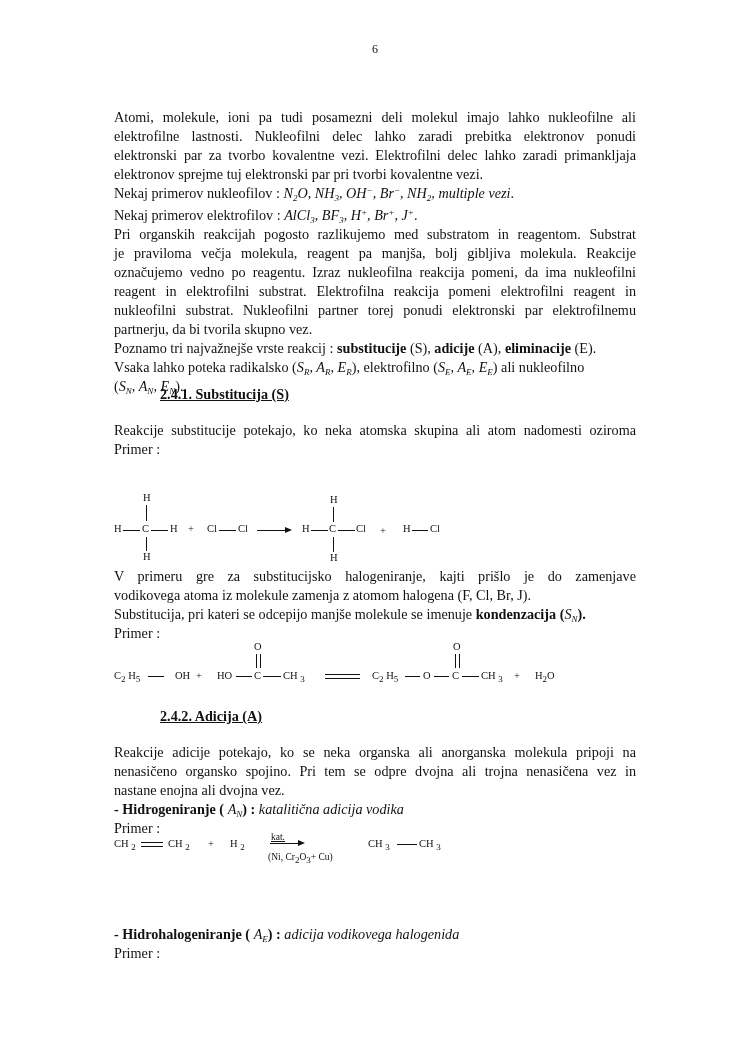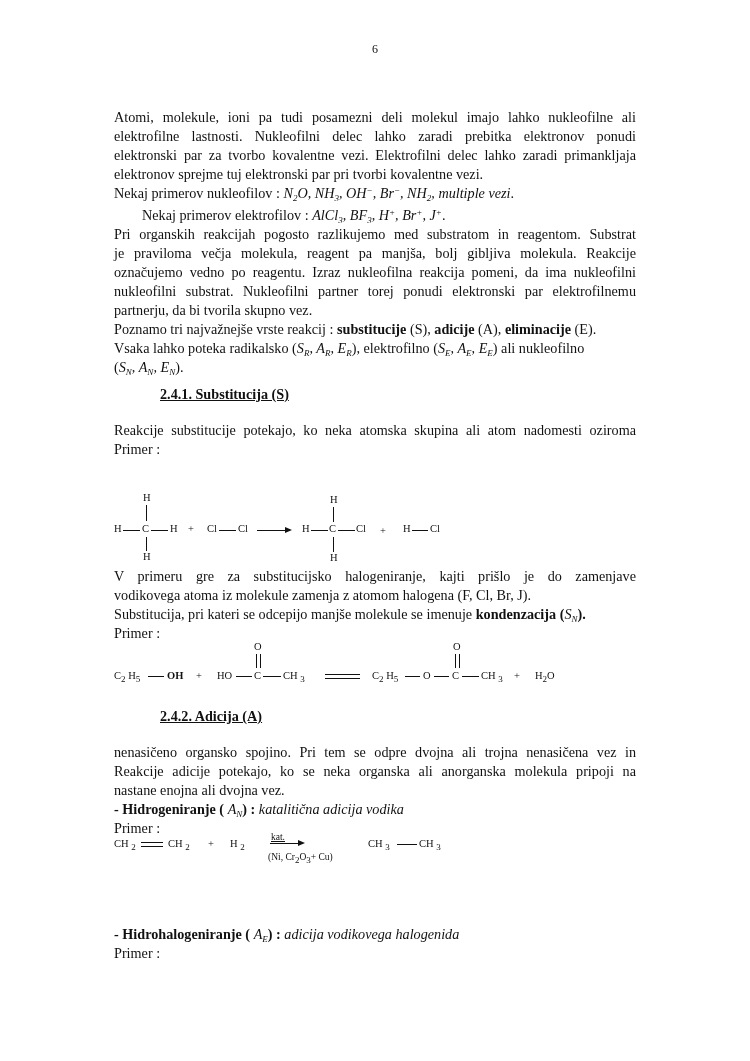--- a/index.html
+++ b/index.html
@@ -21,24 +21,25 @@
 <body>
 
 <div class="pagenum">6</div>
 
 <div class="p" style="top:108px;">
   <span class="ln jl">Atomi, molekule, ioni pa tudi posamezni deli molekul imajo lahko nukleofilne ali</span>
   <span class="ln jl">elektrofilne lastnosti. Nukleofilni delec lahko zaradi prebitka elektronov ponudi</span>
   <span class="ln jl">elektronski par za tvorbo kovalentne vezi. Elektrofilni delec lahko zaradi primankljaja</span>
   <span class="ln">elektronov sprejme tuj elektronski par pri tvorbi kovalentne vezi.</span>
   <span class="ln"><span>Nekaj primerov nukleofilov : </span><i class="m">N<sub>2</sub>O, NH<sub>3</sub>, OH<sup>−</sup>, Br<sup>−</sup>, NH<sub>2</sub>, <span>multiple vezi</span></i>.</span>
-  <span class="ln" style="margin-top:3px;margin-left:28px;"><span>Nekaj primerov elektrofilov : </span><i class="m">AlCl<sub>3</sub>, BF<sub>3</sub>, H<sup>+</sup>, Br<sup>+</sup>, J<sup>+</sup></i>.</span>
+  <span class="ln" style="margin-top:3px;"><span>Nekaj primerov elektrofilov : </span><i class="m">AlCl<sub>3</sub>, BF<sub>3</sub>, H<sup>+</sup>, Br<sup>+</sup>, J<sup>+</sup></i>.</span>
   <span class="ln jl">Pri organskih reakcijah pogosto razlikujemo med substratom in reagentom. Substrat</span>
   <span class="ln jl">je praviloma večja molekula, reagent pa manjša, bolj gibljiva molekula. Reakcije</span>
   <span class="ln jl">označujemo vedno po reagentu. Izraz nukleofilna reakcija pomeni, da ima nukleofilni</span>
+  <span class="ln jl">reagent in elektrofilni substrat. Elektrofilna reakcija pomeni elektrofilni reagent in</span>
   <span class="ln jl">nukleofilni substrat. Nukleofilni partner torej ponudi elektronski par elektrofilnemu</span>
   <span class="ln">partnerju, da bi tvorila skupno vez.</span>
   <span class="ln"><span>Poznamo tri najvažnejše vrste reakcij : </span><b>substitucije</b><span> (S), </span><b>adicije</b><span> (A), </span><b>eliminacije</b><span> (E).</span></span>
   <span class="ln"><span>Vsaka lahko poteka radikalsko (</span><i class="m">S<sub>R</sub>, A<sub>R</sub>, E<sub>R</sub></i><span>), elektrofilno (</span><i class="m">S<sub>E</sub>, A<sub>E</sub>, E<sub>E</sub></i><span>) ali nukleofilno</span></span>
   <span class="ln">(<i class="m">S<sub>N</sub>, A<sub>N</sub>, E<sub>N</sub></i><span>).</span></span>
 </div>
 
 <div class="h" style="top:386px;">2.4.1. Substitucija (S)</div>
 
 <div class="p" style="top:421px;">
@@ -80,21 +81,21 @@
 <div class="p" style="top:567px;">
   <span class="ln jl">V primeru gre za substitucijsko halogeniranje, kajti prišlo je do zamenjave</span>
   <span class="ln">vodikovega atoma iz molekule zamenja z atomom halogena (F, Cl, Br, J).</span>
   <span class="ln"><span>Substitucija, pri kateri se odcepijo manjše molekule se imenuje </span><b>kondenzacija</b> <b>(</b><i class="m"><span>S</span><sub>N</sub></i><b>).</b></span>
   <span class="ln">Primer :</span>
 </div>
 
 <div>
   <span class="chem" style="left:114px;top:670px;">C<sub>2</sub> H<sub>5</sub></span>
   <div class="bond" style="left:148px;top:676px;width:16px;height:1px;"></div>
-  <span class="chem" style="left:167px;top:670px;font-weight:bold;">OH</span>
+  <span class="chem" style="left:175px;top:670px;">OH</span>
   <span class="chem" style="left:196px;top:670px;">+</span>
   <span class="chem" style="left:217px;top:670px;">HO</span>
   <div class="bond" style="left:236px;top:676px;width:16px;height:1px;"></div>
   <span class="chem" style="left:254px;top:670px;">C</span>
   <span class="chem" style="left:254px;top:641px;">O</span>
   <div class="bond" style="left:256px;top:654px;width:1px;height:14px;"></div>
   <div class="bond" style="left:260px;top:654px;width:1px;height:14px;"></div>
   <div class="bond" style="left:263px;top:676px;width:18px;height:1px;"></div>
   <span class="chem" style="left:283px;top:670px;">CH <sub>3</sub></span>
   <div class="bond" style="left:325px;top:674px;width:35px;height:1px;"></div>
@@ -109,22 +110,22 @@
   <div class="bond" style="left:459px;top:654px;width:1px;height:14px;"></div>
   <div class="bond" style="left:462px;top:676px;width:17px;height:1px;"></div>
   <span class="chem" style="left:481px;top:670px;">CH <sub>3</sub></span>
   <span class="chem" style="left:514px;top:670px;">+</span>
   <span class="chem" style="left:535px;top:670px;">H<sub>2</sub>O</span>
 </div>
 
 <div class="h" style="top:708px;text-decoration:underline;">2.4.2. Adicija (A)</div>
 
 <div class="p" style="top:743px;">
+  <span class="ln jl">Reakcije adicije potekajo, ko se neka organska ali anorganska molekula pripoji na</span>
   <span class="ln jl">nenasičeno organsko spojino. Pri tem se odpre dvojna ali trojna nenasičena vez in</span>
-  <span class="ln jl">Reakcije adicije potekajo, ko se neka organska ali anorganska molekula pripoji na</span>
   <span class="ln">nastane enojna ali dvojna vez.</span>
   <span class="ln"><b>- Hidrogeniranje (</b> <i class="m"><span>A</span><sub>N</sub></i><b>) : </b><i>katalitična adicija vodika</i></span>
   <span class="ln">Primer :</span>
 </div>
 
 <div>
   <span class="chem" style="left:114px;top:838px;">CH <sub>2</sub></span>
   <div class="bond" style="left:141px;top:842px;width:22px;height:1px;"></div>
   <div class="bond" style="left:141px;top:846px;width:22px;height:1px;"></div>
   <span class="chem" style="left:168px;top:838px;">CH <sub>2</sub></span>

